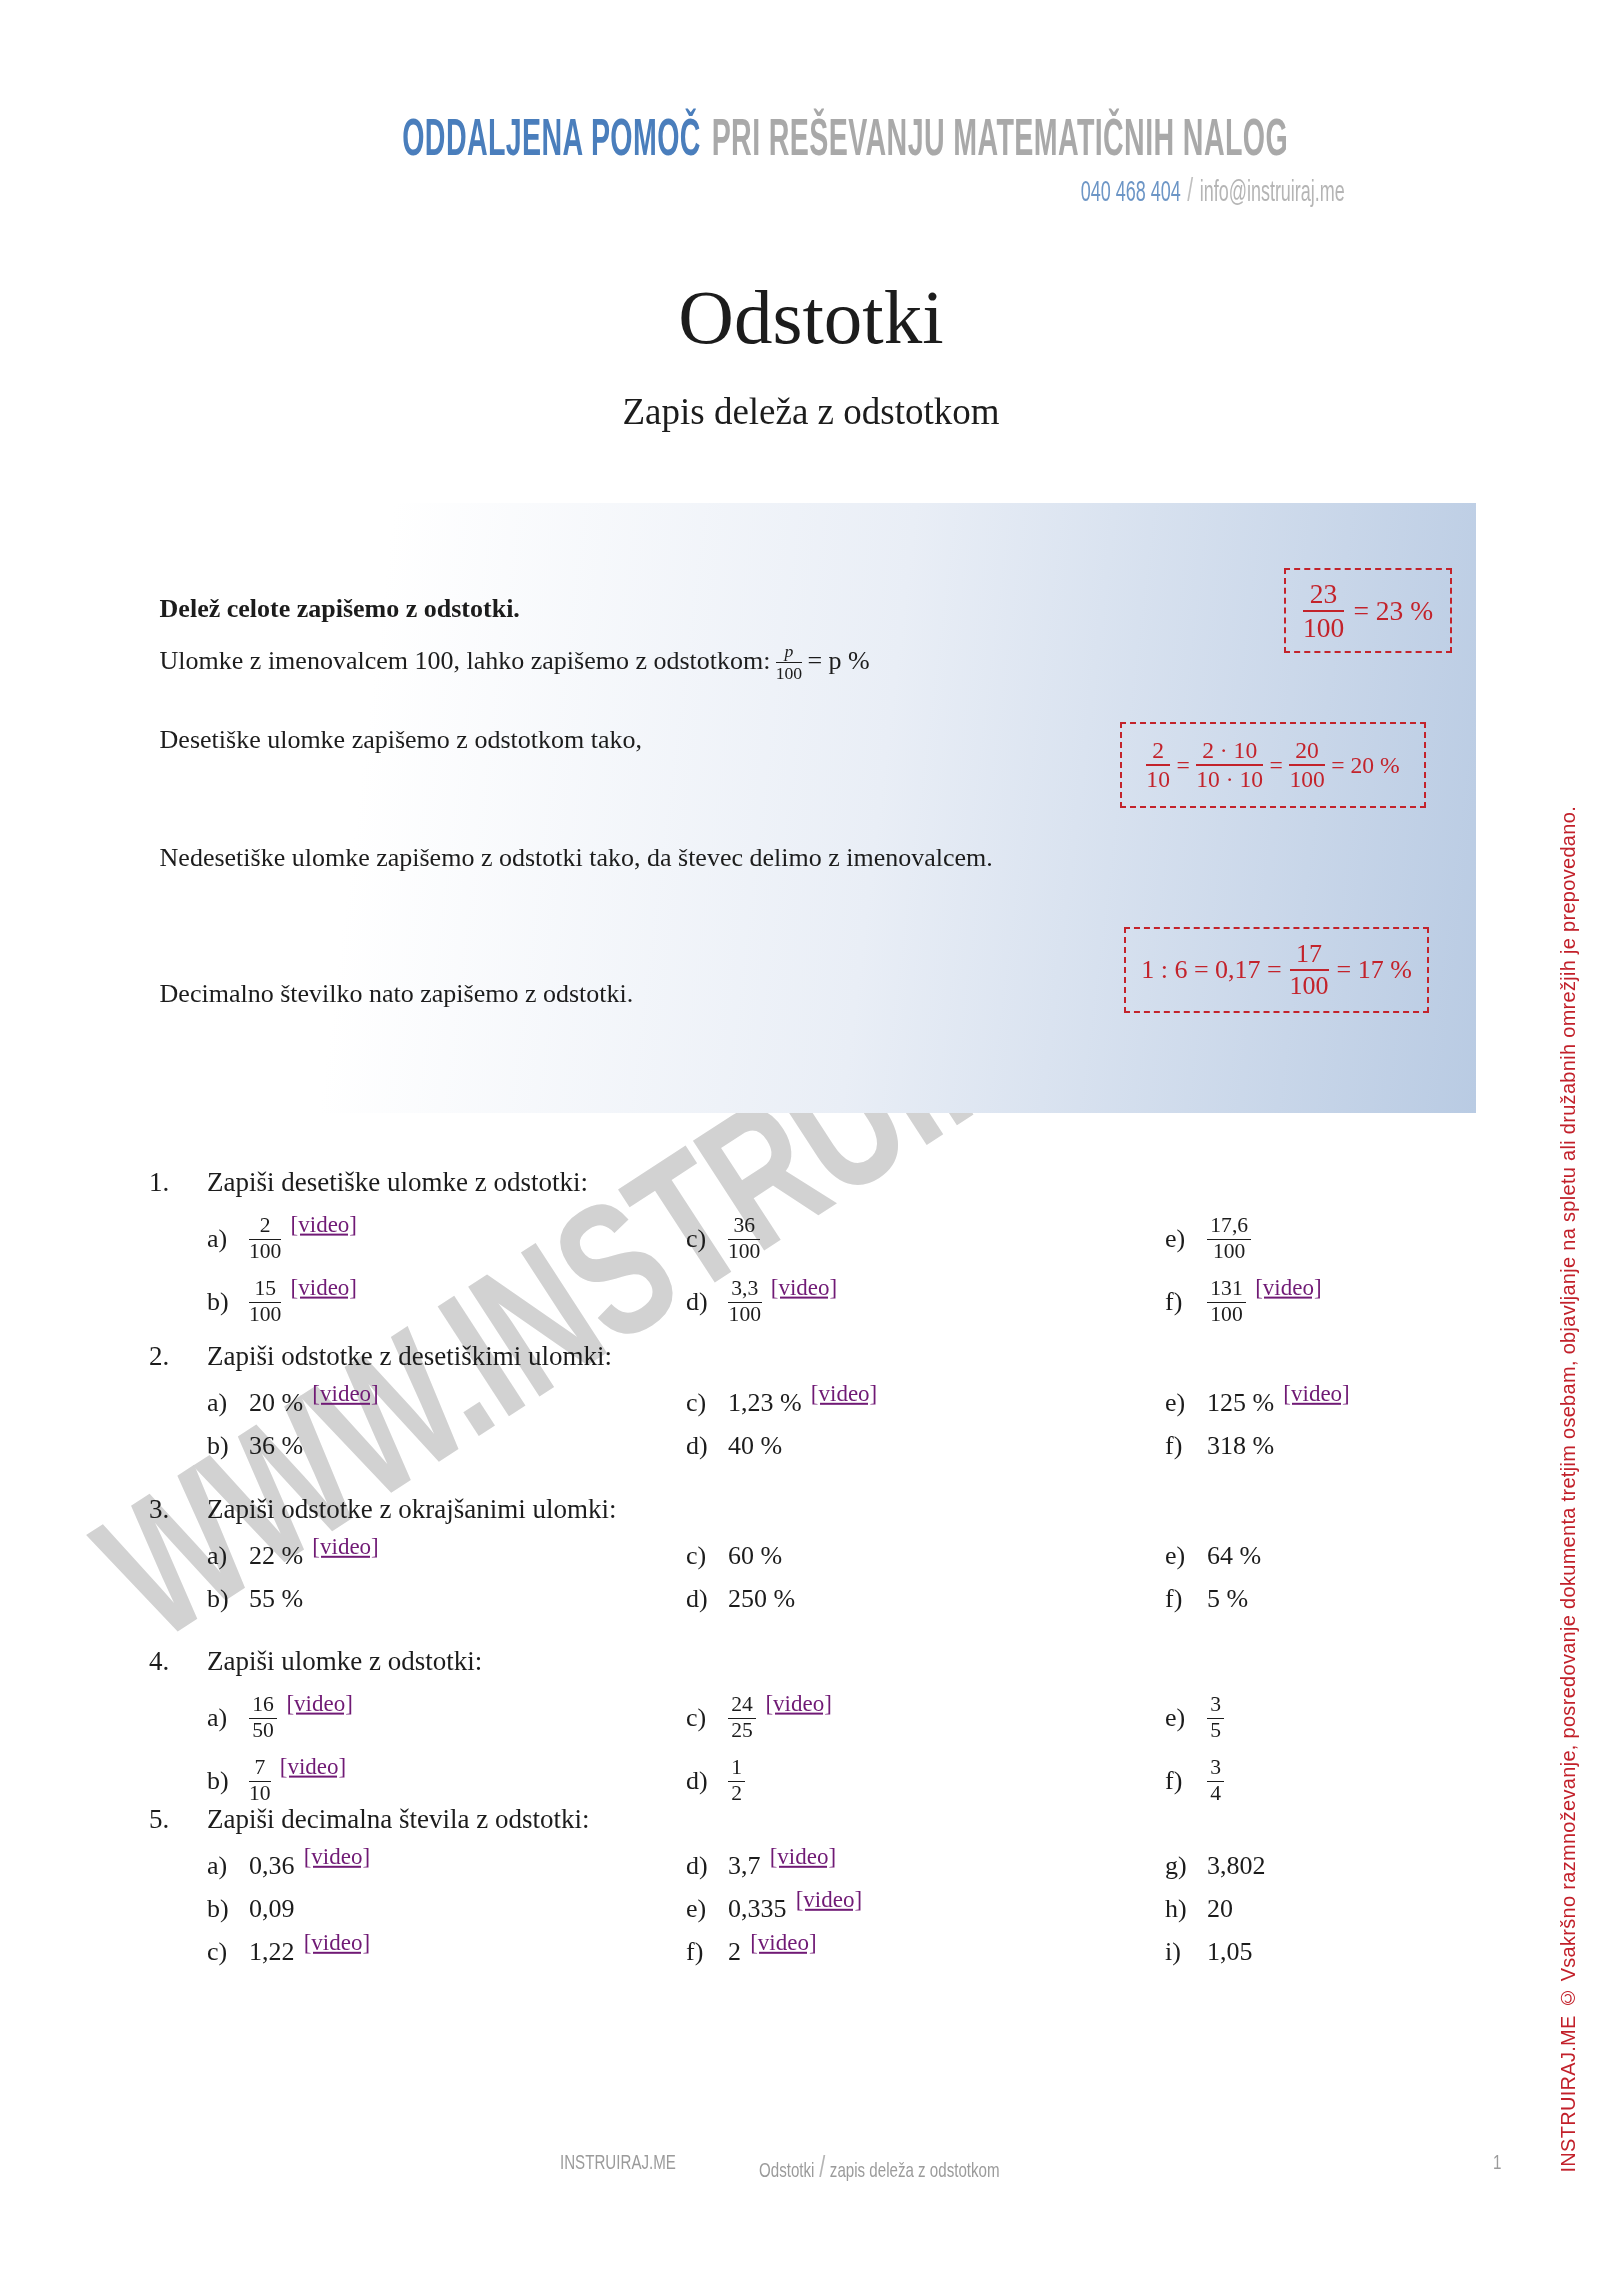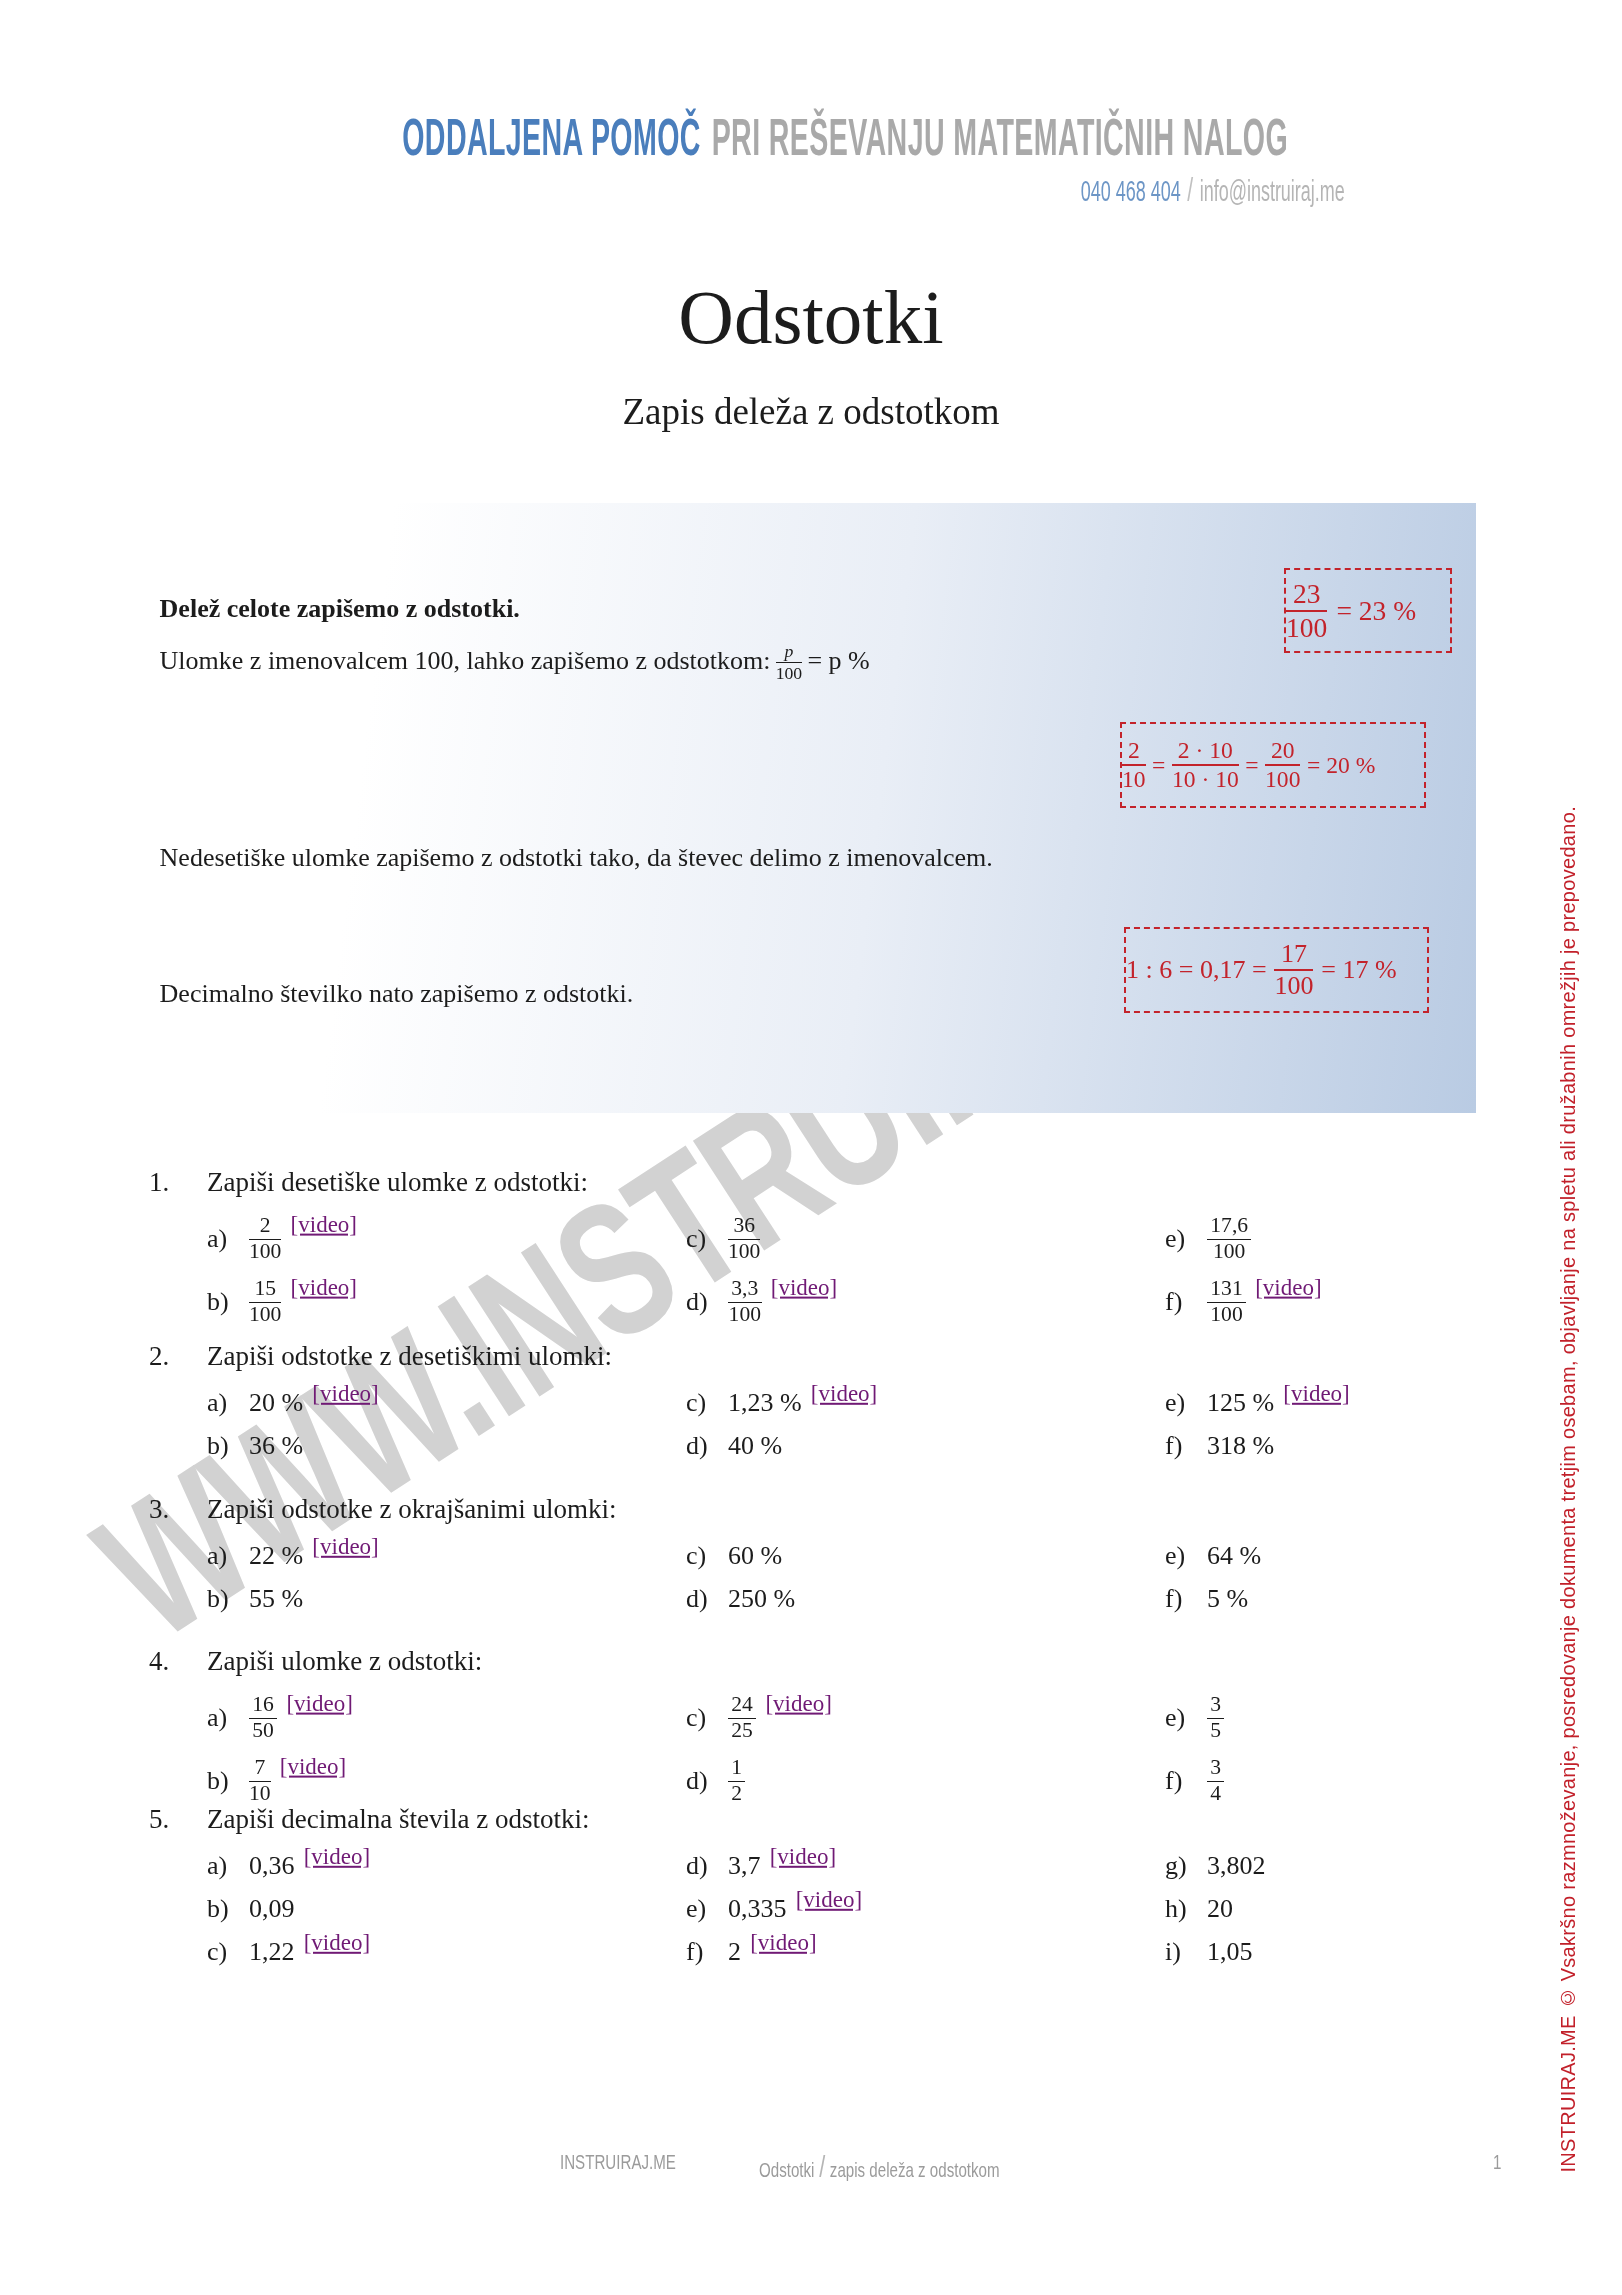--- a/index.html
+++ b/index.html
@@ -43,21 +43,21 @@
   .t1{top:41px} .t2{top:90px} .t3{top:139px}
   .t4a{top:221px} .t4b{top:267px}
   .t5a{top:339px} .t5b{top:385px} .t5c{top:430px} .t5d{top:475px}
 
   .ifrac { display:inline-flex; flex-direction:column; text-align:center;
            vertical-align:middle; font-size:17.7px; line-height:1.1; margin:0 5.2px; }
   .ifrac .n { border-bottom:1.3px solid #1c1c1c; padding:0 3.3px 0.7px; }
   .ifrac .d { padding-top:0.7px; }
 
   .fbox { position:absolute; border:2px dashed #c3232b; color:#c3232b;
-          display:flex; align-items:center; 
+          display:flex; align-items:center; justify-content:center;
           gap:9.2px; font-size:27.5px; white-space:nowrap; }
   .fb1 { left:1144px; top:65px;  width:164px; height:81px; }
   .fb2 { left:980px; top:219px; width:302px; height:82px; font-size:23.6px; gap:6.5px; }
   .fb3 { left:984px; top:424px; width:301px; height:82px; font-size:26px; gap:7.9px; }
   .rfr { display:inline-flex; flex-direction:column; text-align:center; line-height:1.06; }
   .rfr .n { border-bottom:2px solid #c3232b; padding:0 5.2px 1.3px; }
   .rfr .d { padding-top:1.3px; }
 
   
   .ex { position:absolute; left:149px; z-index:2; }
@@ -119,20 +119,21 @@
   <div class="theory">
     <div class="tp t2">
       <b>Delež celote zapišemo z odstotki.</b>
     </div>
     <div class="tp t3">
       <span>Ulomke z imenovalcem 100, lahko zapišemo z odstotkom:</span><span class="ifrac">
           <span class="n"><i>p</i></span>
           <span class="d">100</span>
         </span><span>= p %</span>
     </div>
+    <div class="tp t4a">Desetiške ulomke zapišemo z odstotkom tako,</div>
     <div class="tp t5a">Nedesetiške ulomke zapišemo z odstotki tako, da števec delimo z imenovalcem.</div>
     <div class="tp t5d">Decimalno številko nato zapišemo z odstotki.</div>
 
     <div class="fbox fb1">
       <span class="rfr">
           <span class="n">23</span>
           <span class="d">100</span>
         </span>
       <span>= 23 %</span>
     </div>

